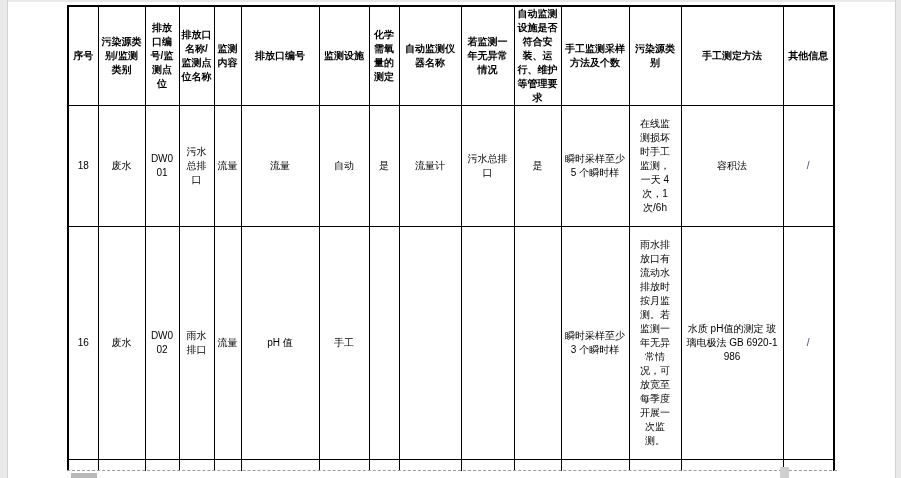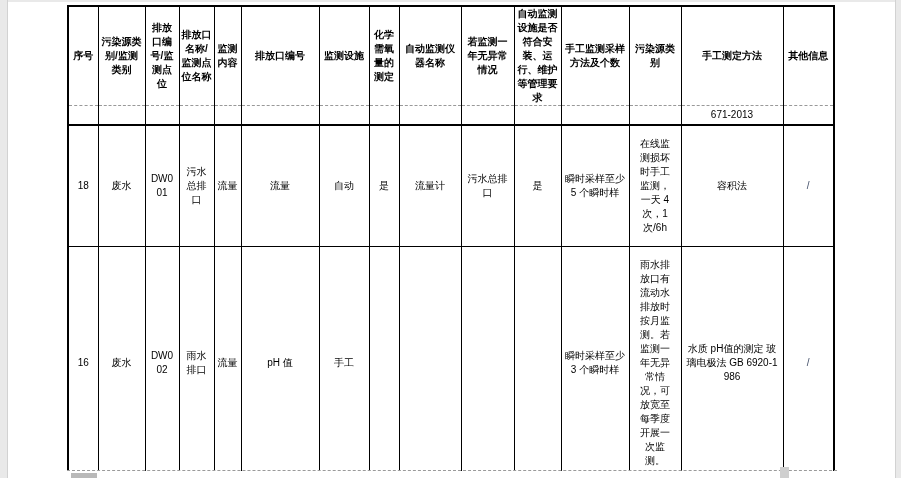--- a/index.html
+++ b/index.html
@@ -88,37 +88,20 @@
           <th>自动监测仪器名称</th>
           <th>若监测一年无异常情况</th>
           <th>自动监测设施是否符合安装、运行、维护等管理要求</th>
           <th>手工监测采样方法及个数</th>
           <th>污染源类别</th>
           <th>手工测定方法</th>
           <th>其他信息</th>
         </tr>
       </thead>
       <tbody>
-        <tr class="carry">
-          <td></td>
-          <td></td>
-          <td></td>
-          <td></td>
-          <td></td>
-          <td></td>
-          <td></td>
-          <td></td>
-          <td></td>
-          <td></td>
-          <td></td>
-          <td></td>
-          <td></td>
-          <td>671-2013</td>
-          <td></td>
-        </tr>
 
         <tr class="r15">
           <td>18</td>
           <td>废水</td>
           <td>DW001</td>
           <td>污水总排口</td>
           <td>流量</td>
           <td>流量</td>
           <td>自动</td>
           <td>是</td>

